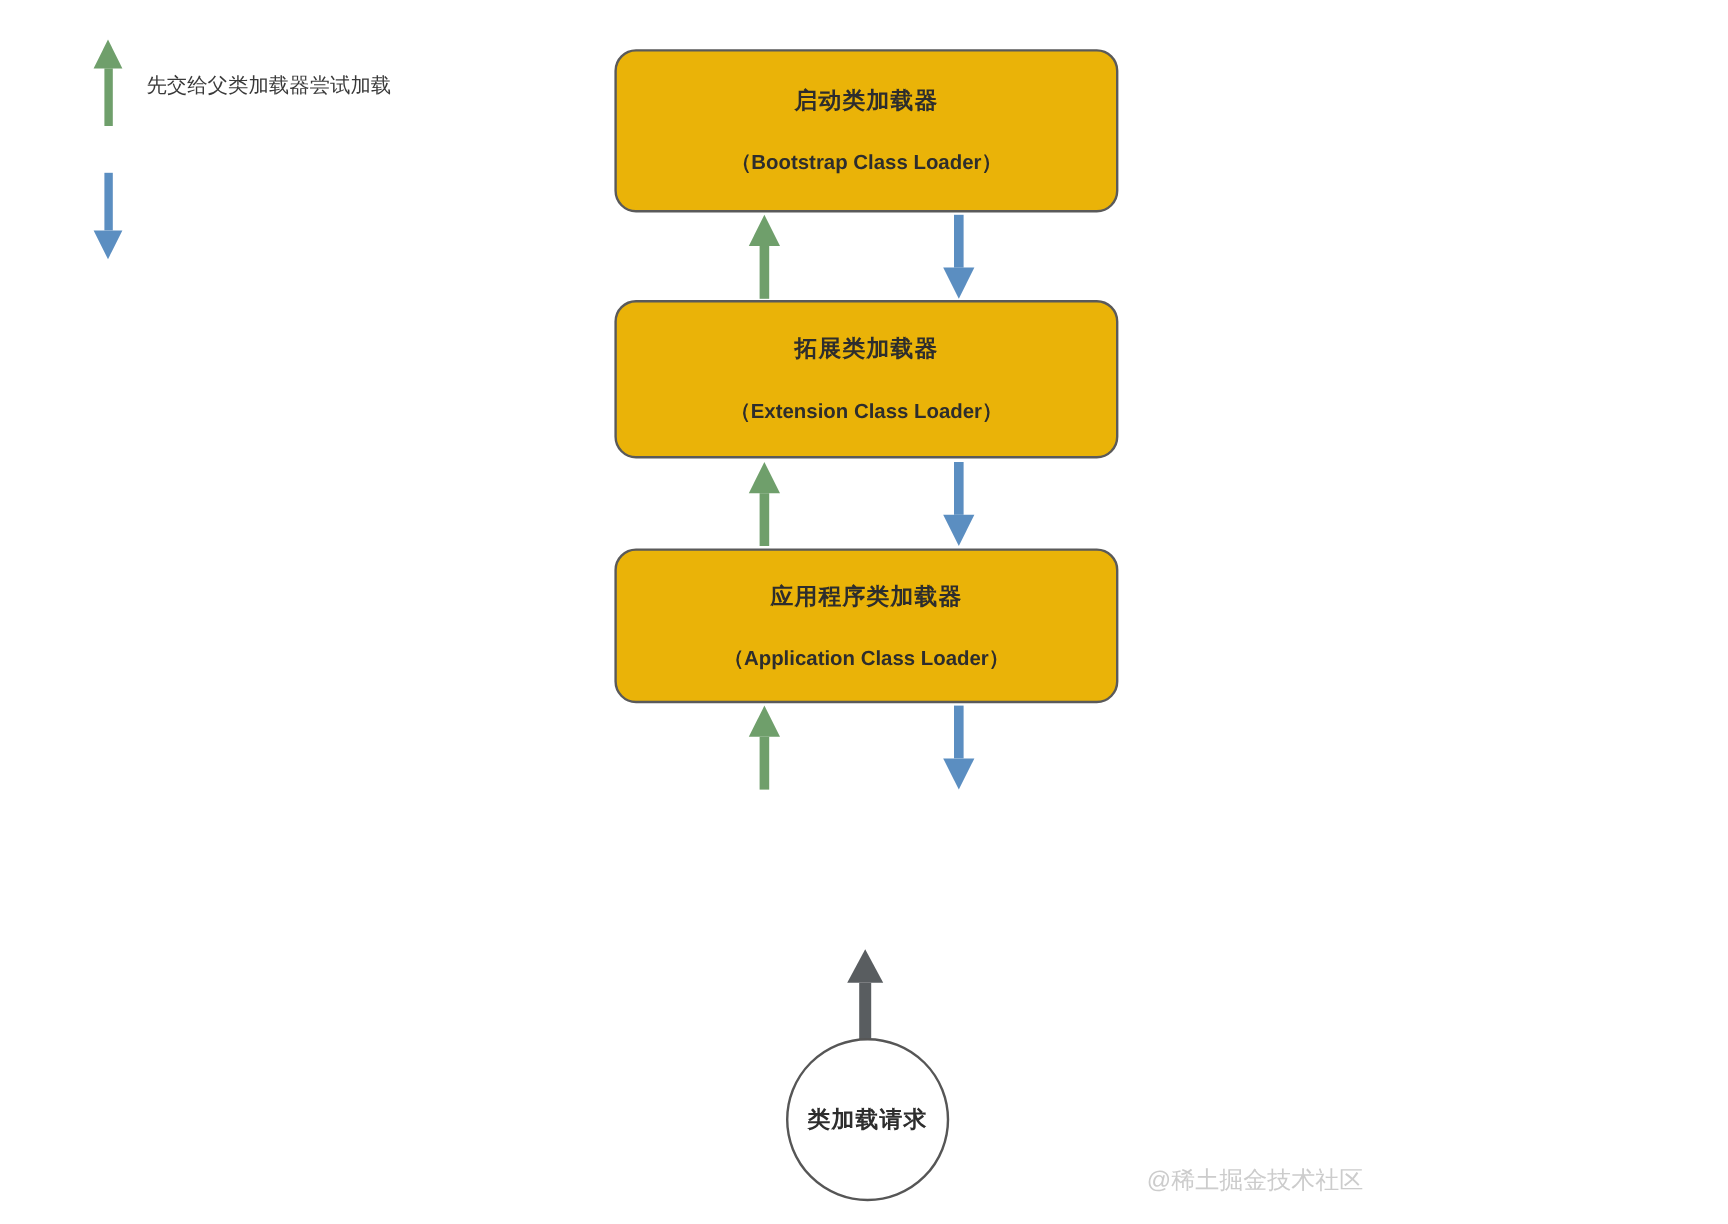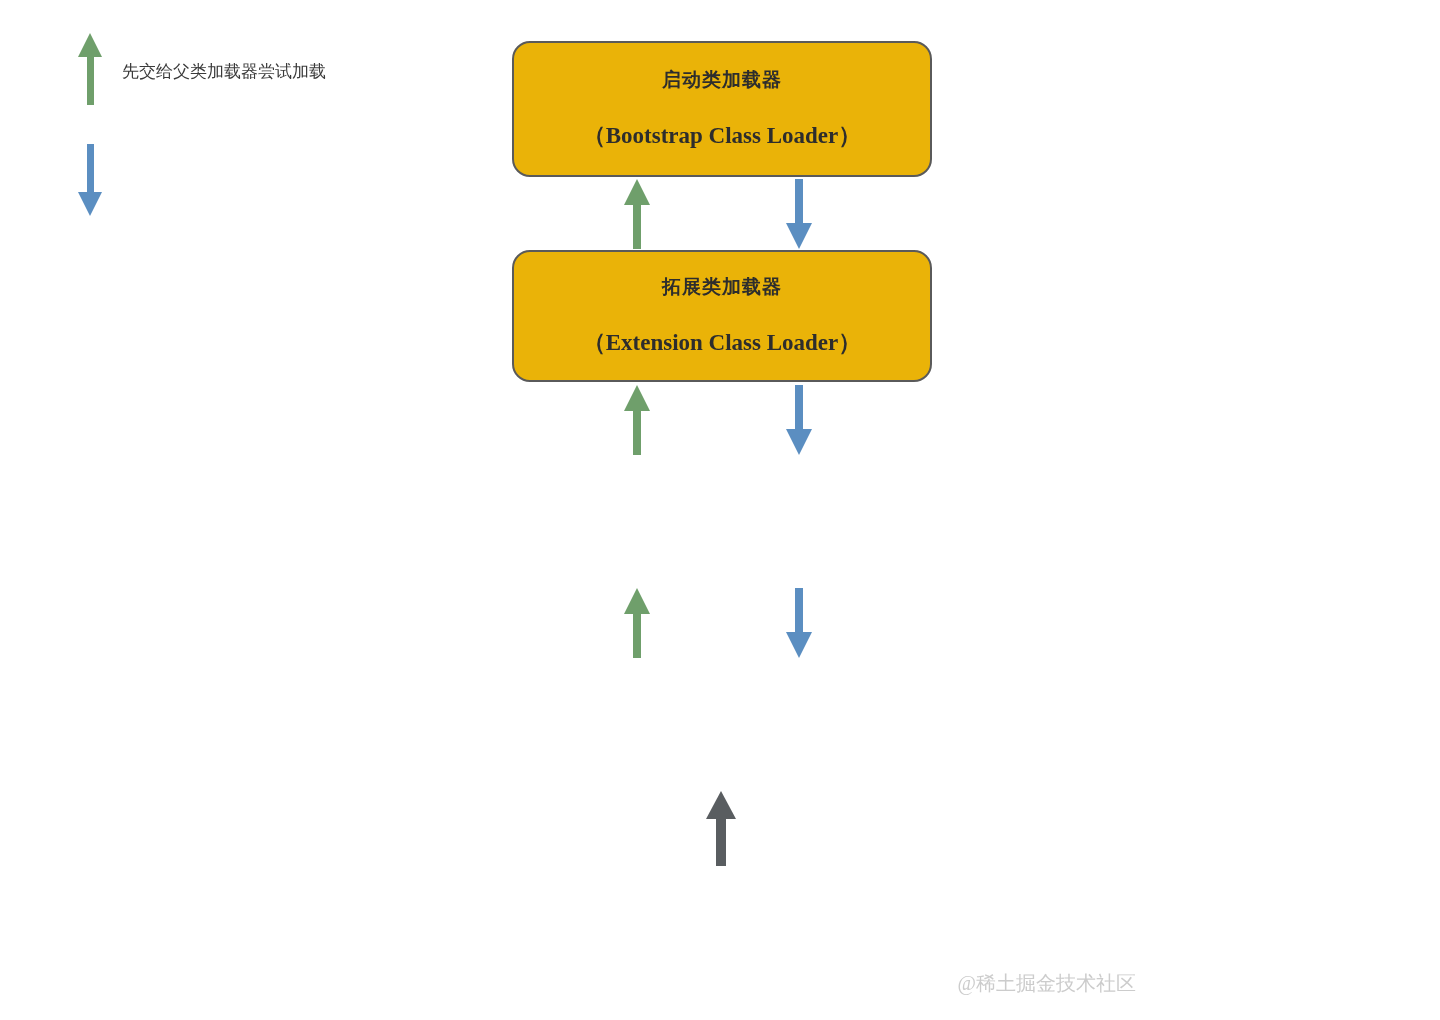--- a/index.html
+++ b/index.html
@@ -7,21 +7,20 @@
   body {
     font-family: "Liberation Sans", "DejaVu Sans", sans-serif;
     color: #2d2d2d;
   }
   .canvas {
     position: relative;
     width: 1164px;
     height: 1020px;
     background: #ffffff;
     overflow: hidden;
-    font-family: Liberation Serif, serif;
   }
 
   
   .arrow {
     position: absolute;
     display: flex;
     flex-direction: column;
     align-items: center;
   }
   .arrow .head-up {
@@ -78,21 +77,21 @@
     gap: 27px;
     text-align: center;
   }
   .node-title {
     font-size: 19px;
     font-weight: bold;
     color: #2d2d2d;
     letter-spacing: 1px;
   }
   .node-subtitle {
-    font-size: 23px;
+    font-size: 17px;
     font-weight: bold;
     color: #2d2d2d;
   }
 
   
   .request-circle {
     position: absolute;
     left: 655px;
     top: 865px;
     width: 136px;
@@ -158,32 +157,39 @@
 
   <div class="arrow gap-arrow green" style="left:624px; top:385px;">
     <div class="head-up"></div>
     <div class="shaft"></div>
   </div>
   <div class="arrow gap-arrow blue" style="left:786px; top:385px;">
     <div class="shaft"></div>
     <div class="head-down"></div>
   </div>
 
+  <div class="node" style="top:457px; height:129px;">
+    <div class="node-title">应用程序类加载器</div>
+    <div class="node-subtitle">（Application Class Loader）</div>
+  </div>
 
   <div class="arrow gap-arrow green" style="left:624px; top:588px;">
     <div class="head-up"></div>
     <div class="shaft"></div>
   </div>
   <div class="arrow gap-arrow blue" style="left:786px; top:588px;">
     <div class="shaft"></div>
     <div class="head-down"></div>
   </div>
 
 
   <div class="arrow request-arrow dark" style="left:706px; top:791px;">
     <div class="head-up"></div>
     <div class="shaft"></div>
   </div>
 
+  <div class="request-circle">
+    <span class="request-label">类加载请求</span>
+  </div>
 
   <div class="watermark">@稀土掘金技术社区</div>
 
 </div>
 
 </body></html>

